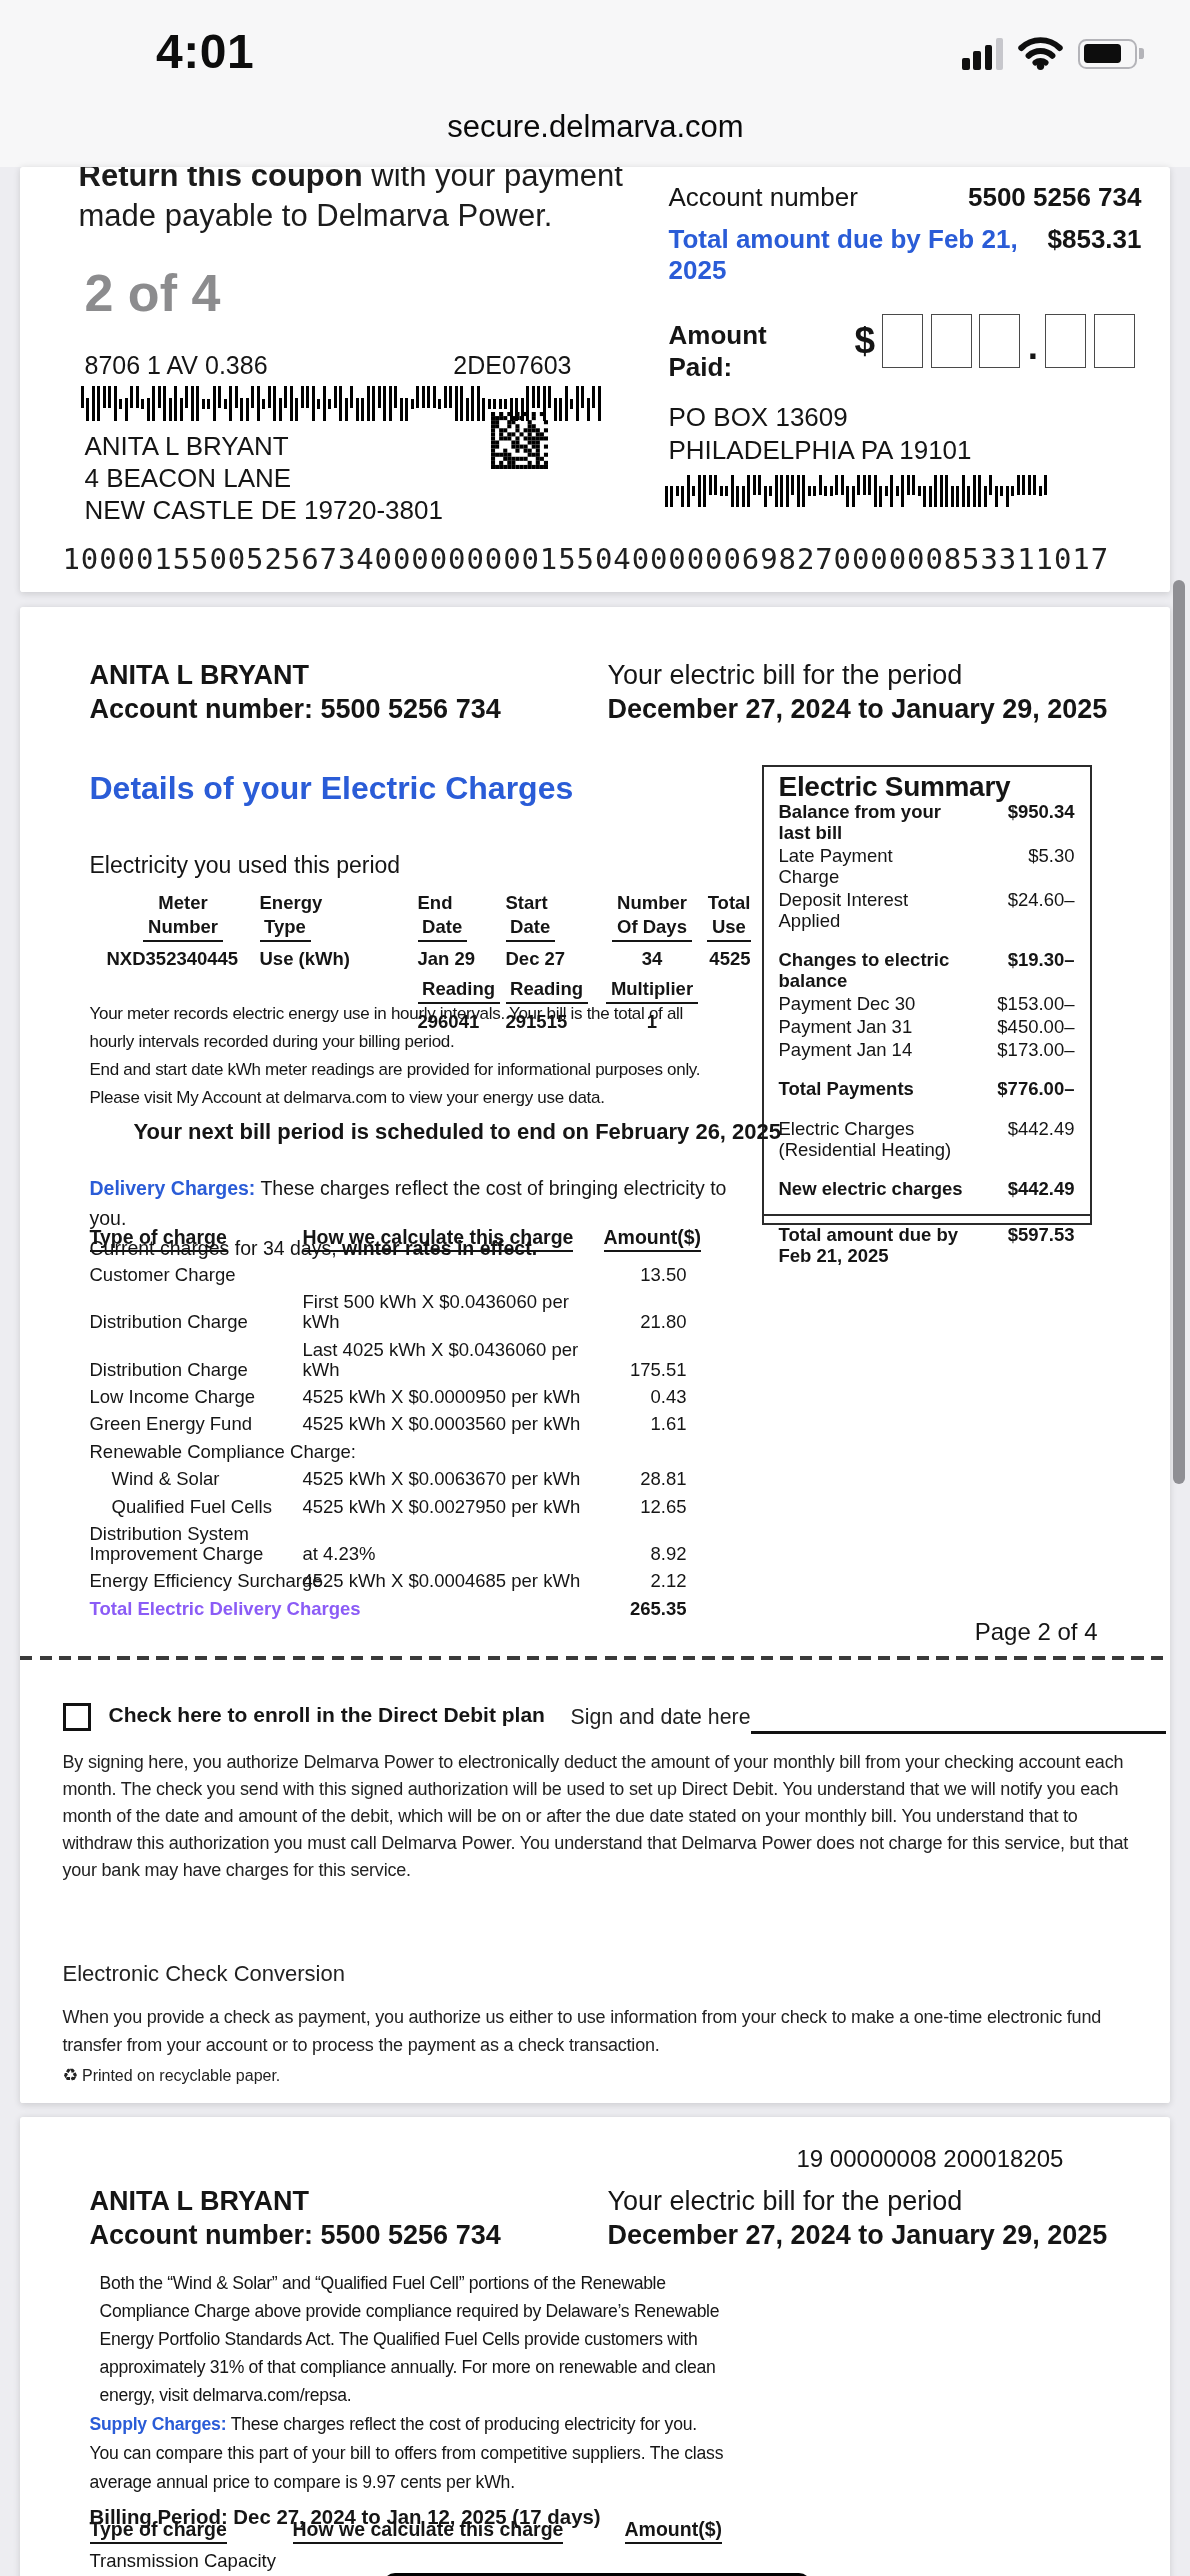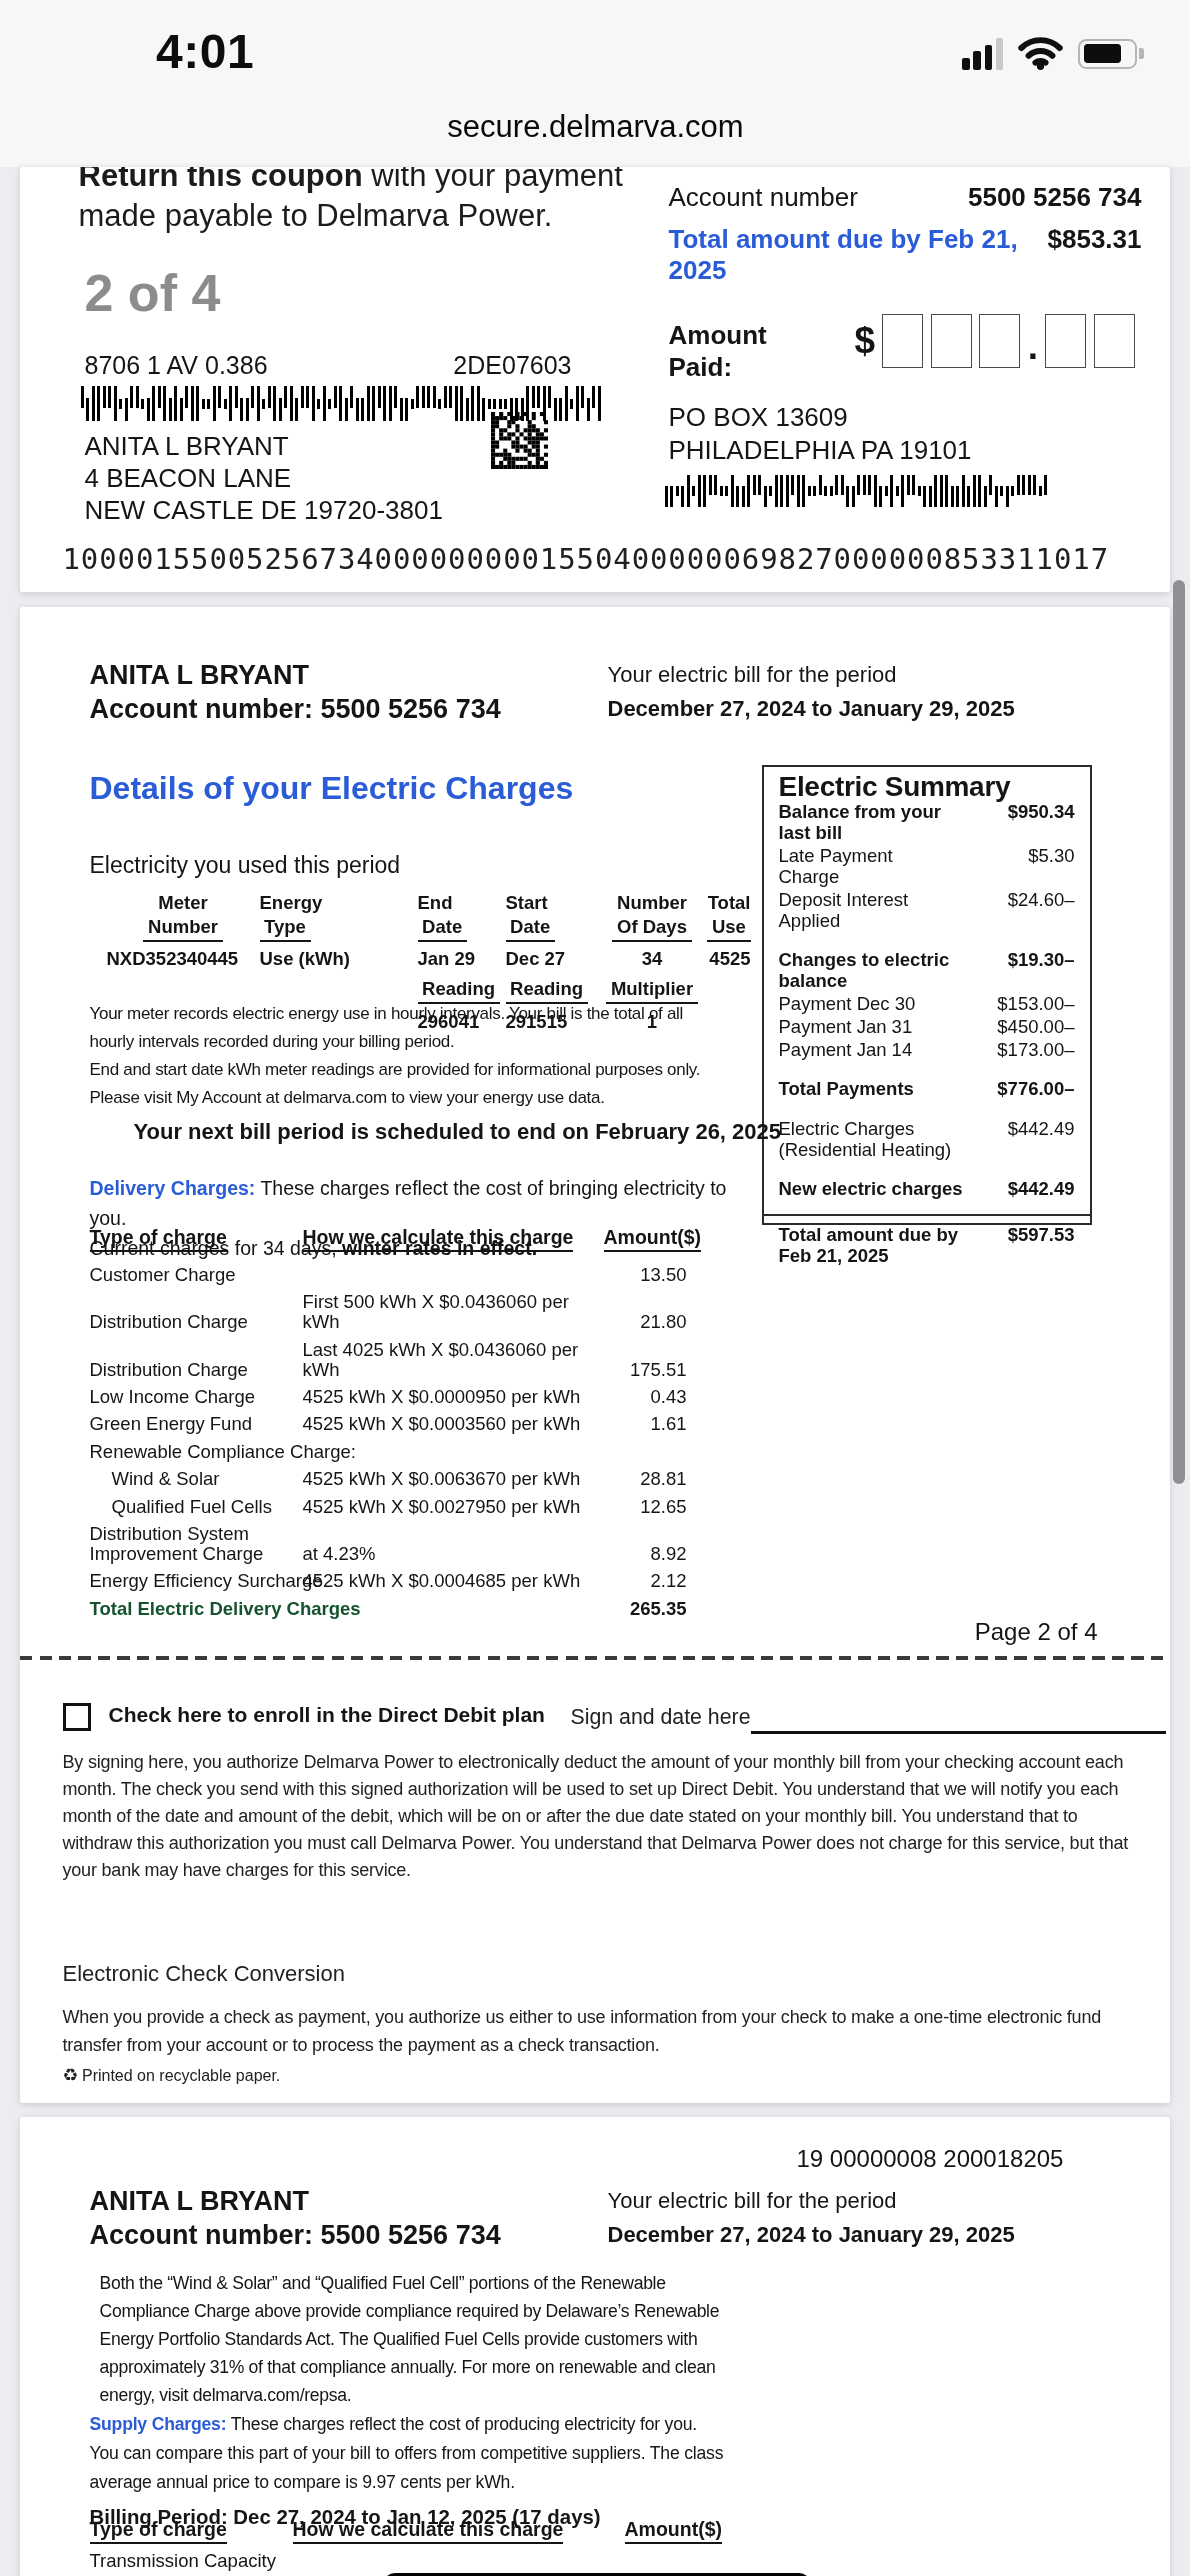--- a/index.html
+++ b/index.html
@@ -46,21 +46,21 @@
   .amount-paid { position:absolute; left:649px; top:152px; font-size:26px; line-height:32px; font-weight:700; white-space:pre-line; }
   .amount-boxes { position:absolute; left:835px; top:147px; display:flex; align-items:center; gap:7.4px; }
   .amount-boxes .cur { font-size:37px; font-weight:700; }
   .amount-boxes .dotsep { font-size:37px; font-weight:700; align-self:flex-end; }
   .abox { width:41px; height:54px; border:1.9px solid #4a4a4a; background:#fff; }
   .po { position:absolute; left:649px; top:234px; font-size:26px; line-height:33px; }
   .ocr { position:absolute; left:43px; top:375px; font-family:"DejaVu Sans Mono", monospace; font-size:29px; letter-spacing:0.9px; color:#202020; }
 
   
   .bill-head-l { position:absolute; left:70px; font-size:27px; line-height:34px; font-weight:700; }
-  .bill-head-r { position:absolute; left:588px; font-size:22px; line-height:34px; }
+  .bill-head-r { position:absolute; left:588px; font-size:27px; line-height:34px; }
   .bill-head-r .l2 { font-weight:700; }
 
   
   .details-title { position:absolute; left:70px; top:163px; font-size:32px; font-weight:700; color:#2a5cd7; }
   .service-line { position:absolute; left:70px; top:215px; font-size:23px; }
   .used-line { position:absolute; left:70px; top:245px; font-size:23px; }
 
   .meter-table { position:absolute; left:87px; top:284px; width:644px; display:grid;
                  grid-template-columns:153px 158px 88px 93px 107px 45px; font-size:18.5px; font-weight:700; row-gap:5.6px; }
   .meter-table .cell { white-space:pre; line-height:24px; }
@@ -86,21 +86,21 @@
   .next-bill { position:absolute; left:70px; top:512px; font-size:22px; font-weight:700;margin-left:44px; }
   .delivery-intro { position:absolute; left:70px; top:566px; width:664px; font-size:19.5px; line-height:30px; }
 
   .charges-hdr { display:grid; grid-template-columns:213px 301px 1fr; font-size:19.5px; font-weight:700; }
   .charges-hdr .h3 { text-align:right; }
   .charges-rows { display:flex; flex-direction:column; gap:7.4px; margin-top:13px; font-size:18.5px; }
   .crow { display:grid; grid-template-columns:213px 301px 1fr; align-items:end; line-height:20px; }
   .crow .ctype { white-space:pre; }
   .crow .camt { text-align:right; }
   .crow.indent .ctype { padding-left:22px; }
-  .crow.total .ctype { color:#14532d; font-weight:700; }
+  .crow.total .ctype { color:#8b5cf6; font-weight:700; }
   .crow.total .camt { font-weight:700; }
   #delivery-table { position:absolute; left:70px; top:619px; width:597px; }
 
   .page-num { position:absolute; right:72px; top:1011px; font-size:24px; }
   .dashed { position:absolute; left:0; top:1049px; width:100%; height:3.7px;
             background:repeating-linear-gradient(90deg,#3a3a3a 0 12px,transparent 12px 19.5px); }
 
   .debit-row { position:absolute; left:43px; top:1094px; width:1076px; }
   .checkbox { position:absolute; left:0; top:1.9px; width:28px; height:28px; border:3.2px solid #111; background:#fff; }
   .debit-label { position:absolute; left:46px; top:1.9px; font-size:21px; font-weight:700; }

